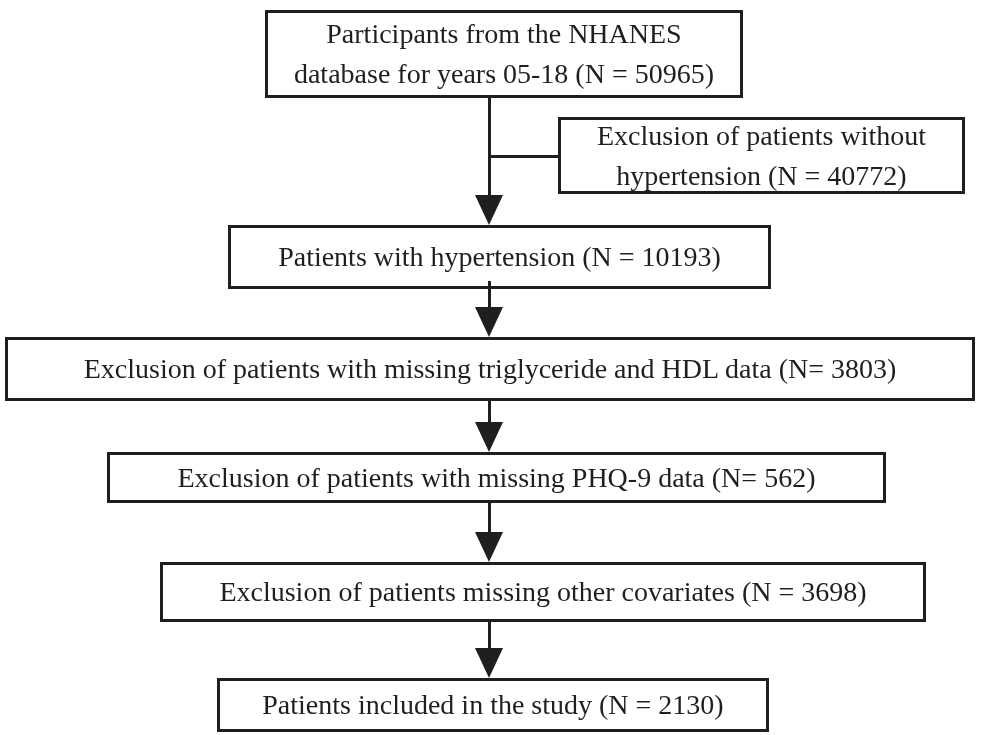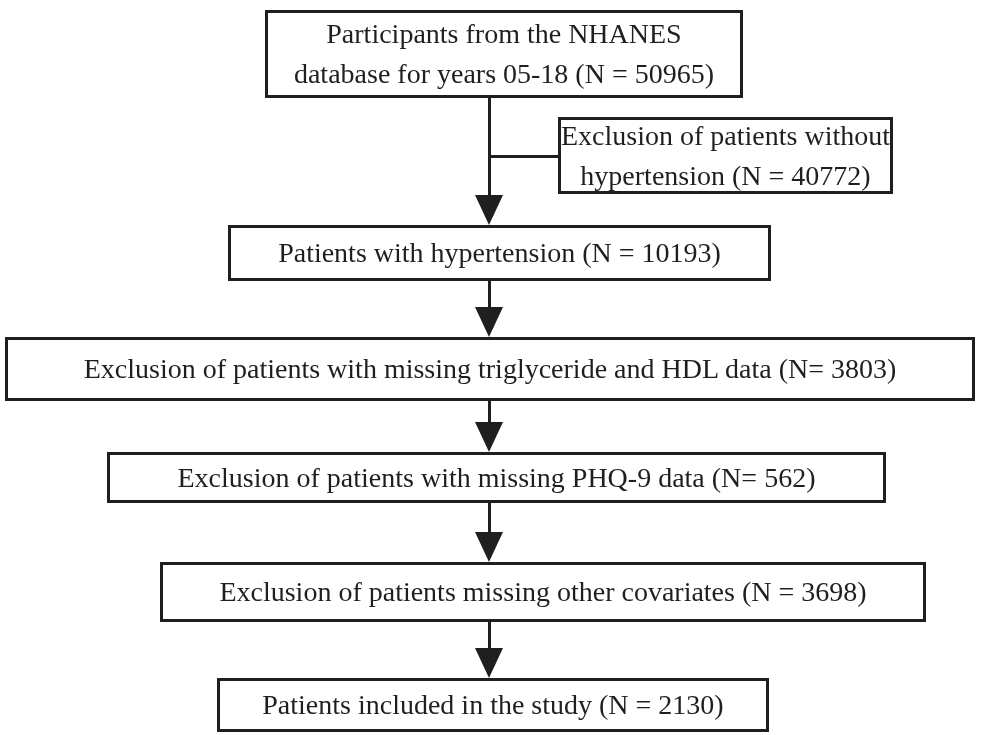--- a/index.html
+++ b/index.html
@@ -22,22 +22,22 @@
     justify-content: center;
     text-align: center;
     font-size: 28px;
     line-height: 1.42;
   }
   .node .lbl { display: inline-block; }
   .multiline .lbl { white-space: pre; }
   .oneline .lbl { white-space: nowrap; }
 
   #node-source        { left: 265px; top: 10px;  width: 478px; height: 88px; text-align: center; }
-  #node-excl-htn      { left: 558px; top: 117px; width: 335px; height: 77px; text-align: center; }
-  #node-htn           { left: 228px; top: 225px; width: 543px; height: 56px; }
+  #node-excl-htn      { left: 558px; top: 117px; width: 407px; height: 77px; text-align: center; }
+  #node-htn           { left: 228px; top: 225px; width: 543px; height: 64px; }
   #node-excl-tg-hdl   { left: 5px;   top: 337px; width: 970px; height: 64px; align-items: center; }
   #node-excl-phq9     { left: 107px; top: 452px; width: 779px; height: 51px; }
   #node-excl-covar    { left: 122px; top: 562px; width: 766px; height: 60px; margin-left: 38px; }
   #node-included      { left: 217px; top: 678px; width: 552px; height: 54px; }
 
   .line { position: absolute; background: #1f1f1f; }
   #stem-1   { left: 488px; top: 98px;  width: 3px;  height: 101px; }
   #branch-1 { left: 488px; top: 155px; width: 70px; height: 3px; }
   #stem-2   { left: 488px; top: 281px; width: 3px;  height: 30px; }
   #stem-3   { left: 488px; top: 401px; width: 3px;  height: 25px; }

